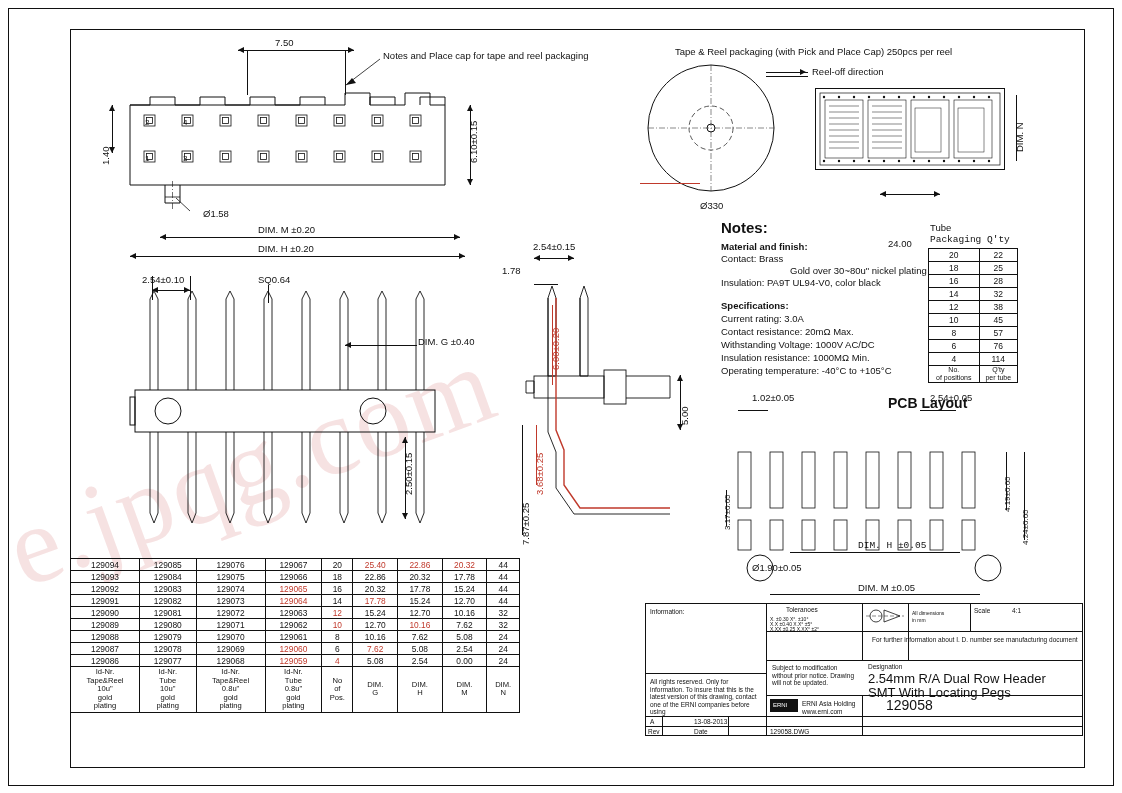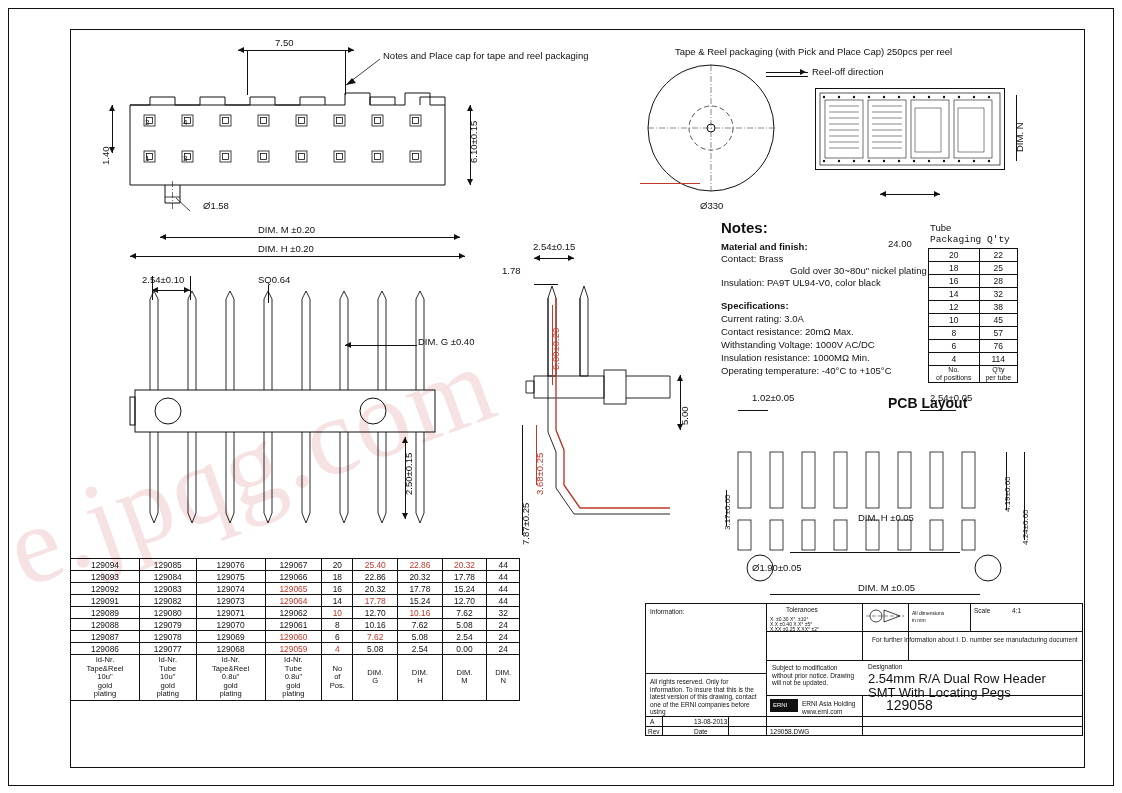--- a/index.html
+++ b/index.html
@@ -138,21 +138,21 @@
   <div class="txt rot" style="left:468px;top:163px;">6.10±0.15</div>
 
   <div class="txt sm" style="left:145px;top:118px;">2</div>
   <div class="txt sm" style="left:183px;top:118px;">4</div>
   <div class="txt sm" style="left:145px;top:154px;">1</div>
   <div class="txt sm" style="left:183px;top:154px;">3</div>
 
   <svg style="left:150px;top:195px;width:60px;height:26px">
     <path d="M26,3 L40,16" stroke="#111" stroke-width="0.8"></path>
   </svg>
-  <div class="txt" style="left:190px;top:200px;padding-left:13px;">Ø1.58</div>
+  <div class="txt" style="left:190px;top:208px;padding-left:13px;">Ø1.58</div>
 
   <div class="ln hl" style="left:160px;top:237px;width:300px;"></div>
   <div class="arrowL" style="left:160px;top:234px;"></div>
   <div class="arrowR" style="left:454px;top:234px;"></div>
   <div class="txt" style="left:258px;top:224px;">DIM. M ±0.20</div>
 
   <div class="ln hl" style="left:130px;top:256px;width:335px;"></div>
   <div class="arrowL" style="left:130px;top:253px;"></div>
   <div class="arrowR" style="left:459px;top:253px;"></div>
   <div class="txt" style="left:258px;top:243px;">DIM. H ±0.20</div>
@@ -403,21 +403,21 @@
   <div class="ln hl" style="left:920px;top:410px;width:36px;"></div>
 
   <div class="ln vl" style="left:1006px;top:452px;height:58px;"></div>
   <div class="txt rot xs" style="left:1004px;top:512px;font-size:8px;">4.19±0.05</div>
   <div class="ln vl" style="left:1024px;top:452px;height:88px;"></div>
   <div class="txt rot xs" style="left:1022px;top:545px;font-size:8px;">4.24±0.05</div>
   <div class="ln vl" style="left:726px;top:490px;height:36px;"></div>
   <div class="txt rot xs" style="left:724px;top:530px;font-size:8px;">3.17±0.05</div>
 
   <div class="ln hl" style="left:790px;top:552px;width:170px;"></div>
-  <div class="txt" style="left:858px;top:512px;">DIM. H ±0.05</div>
+  <div class="txt" style="left:858px;top:540px;font-family:Liberation Mono, monospace;">DIM. H ±0.05</div>
   <div class="ln hl" style="left:770px;top:594px;width:210px;"></div>
   <div class="txt" style="left:858px;top:582px;">DIM. M ±0.05</div>
   <div class="txt" style="left:752px;top:562px;">Ø1.90±0.05</div>
 
   <table id="partTable" style="left:70px;top:558px;width:450px;">
     <tbody id="partBody">
         <tr>
           <td>129094</td>
           <td>129085</td>
           <td>129076</td>
@@ -453,20 +453,31 @@
         <tr>
           <td>129091</td>
           <td>129082</td>
           <td>129073</td>
           <td class="red">129064</td>
           <td>14</td>
           <td class="red">17.78</td>
           <td>15.24</td>
           <td>12.70</td>
           <td>44</td>
+        </tr>
+        <tr>
+          <td>129090</td>
+          <td>129081</td>
+          <td>129072</td>
+          <td>129063</td>
+          <td class="red">12</td>
+          <td>15.24</td>
+          <td>12.70</td>
+          <td>10.16</td>
+          <td>32</td>
         </tr>
         <tr>
           <td>129089</td>
           <td>129080</td>
           <td>129071</td>
           <td>129062</td>
           <td class="red">10</td>
           <td>12.70</td>
           <td class="red">10.16</td>
           <td>7.62</td>

